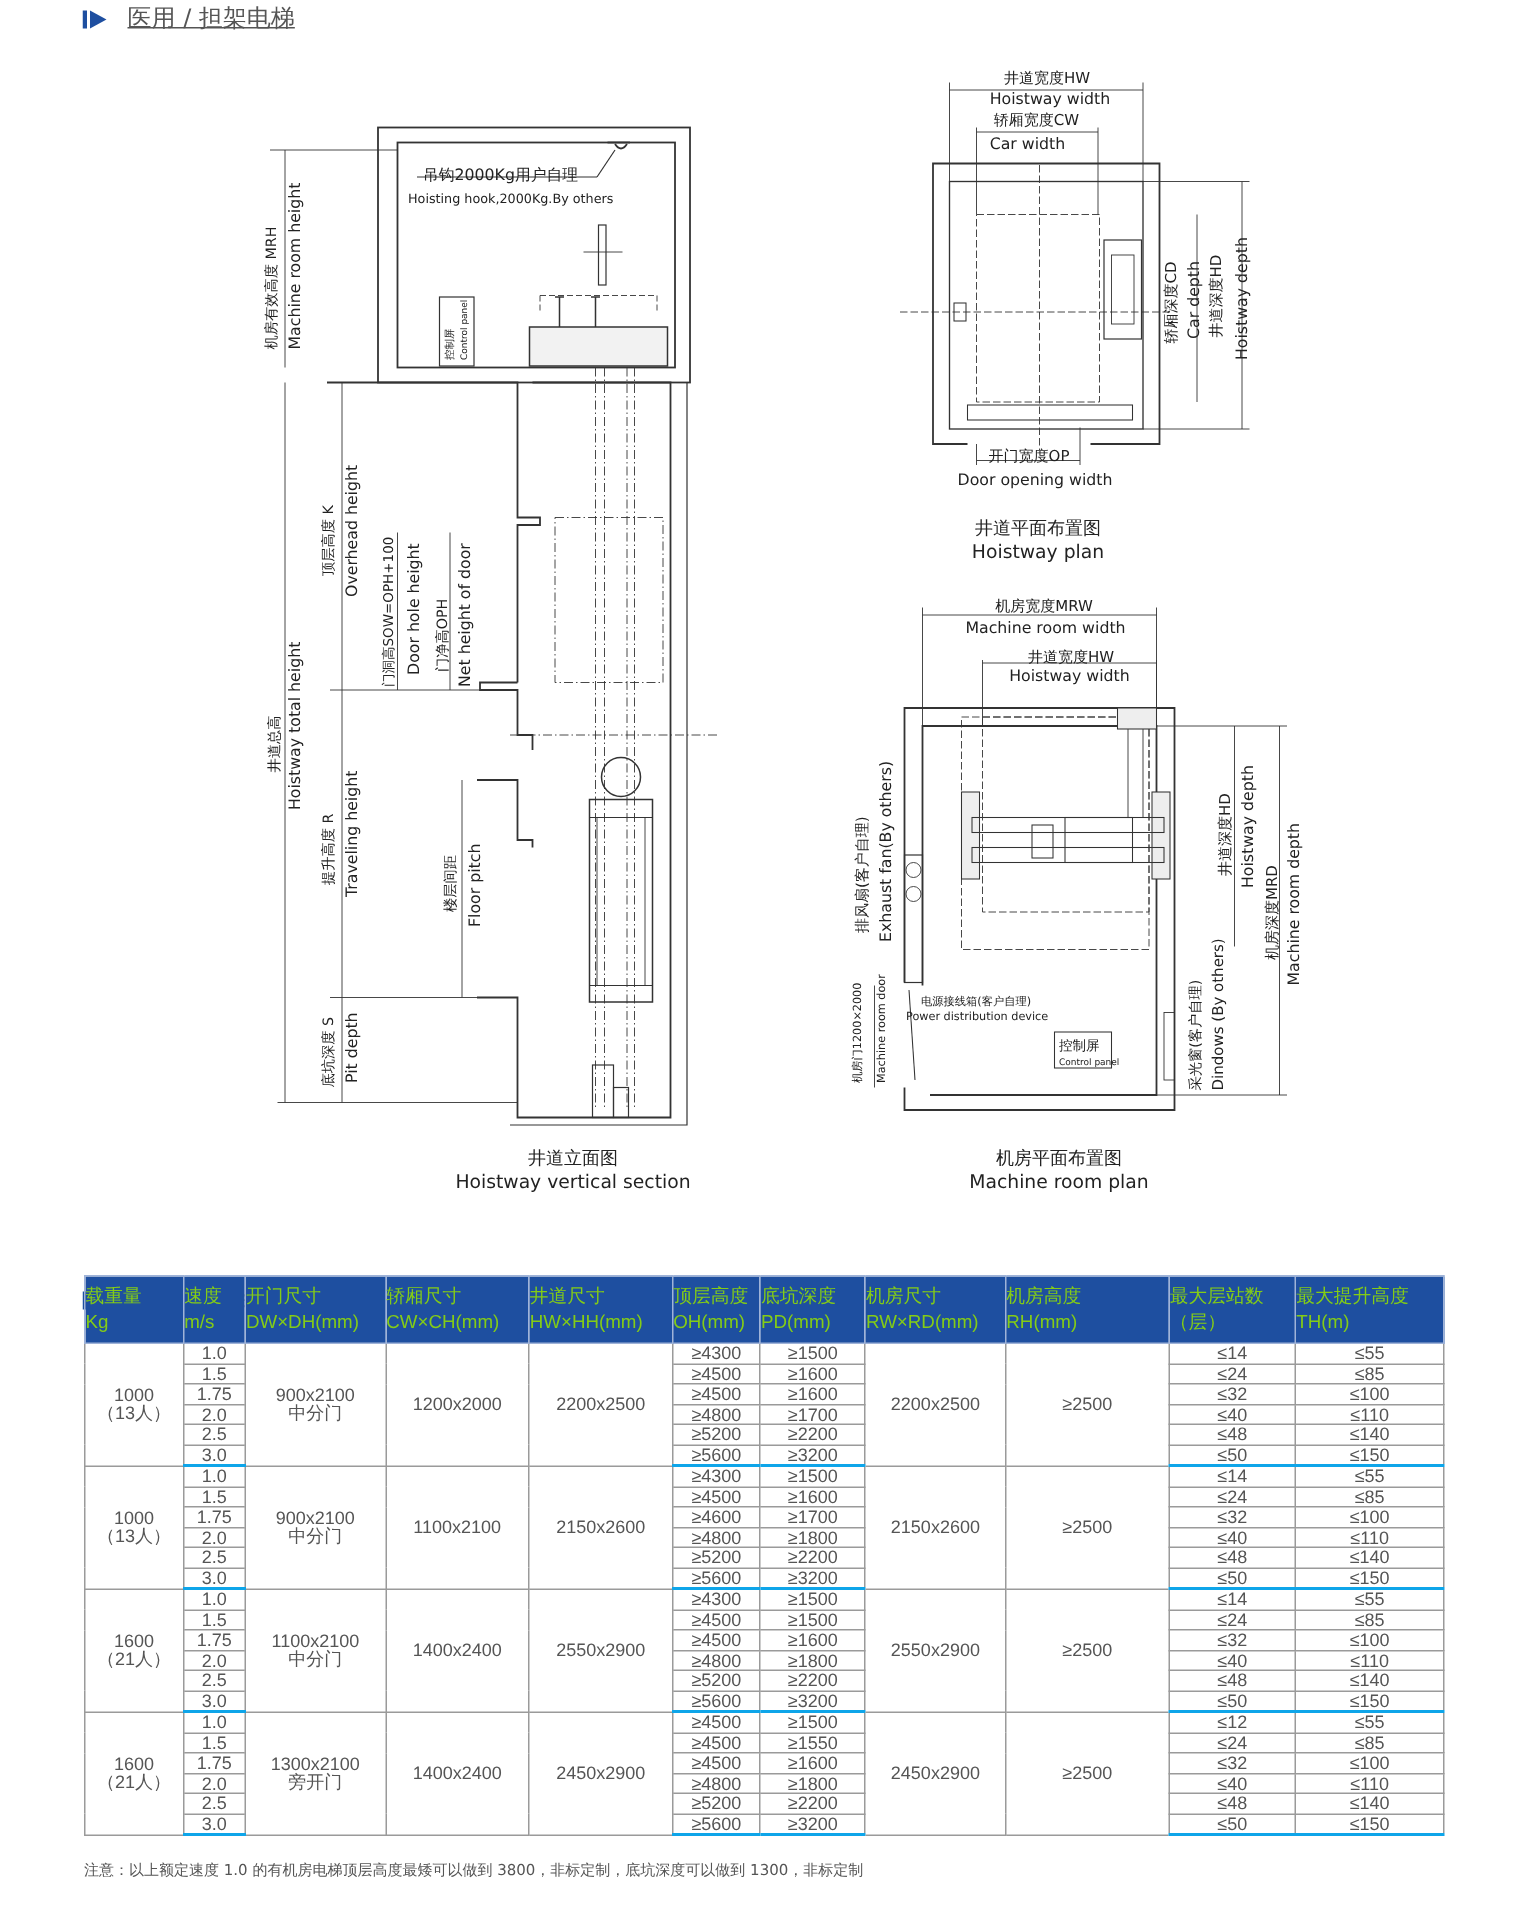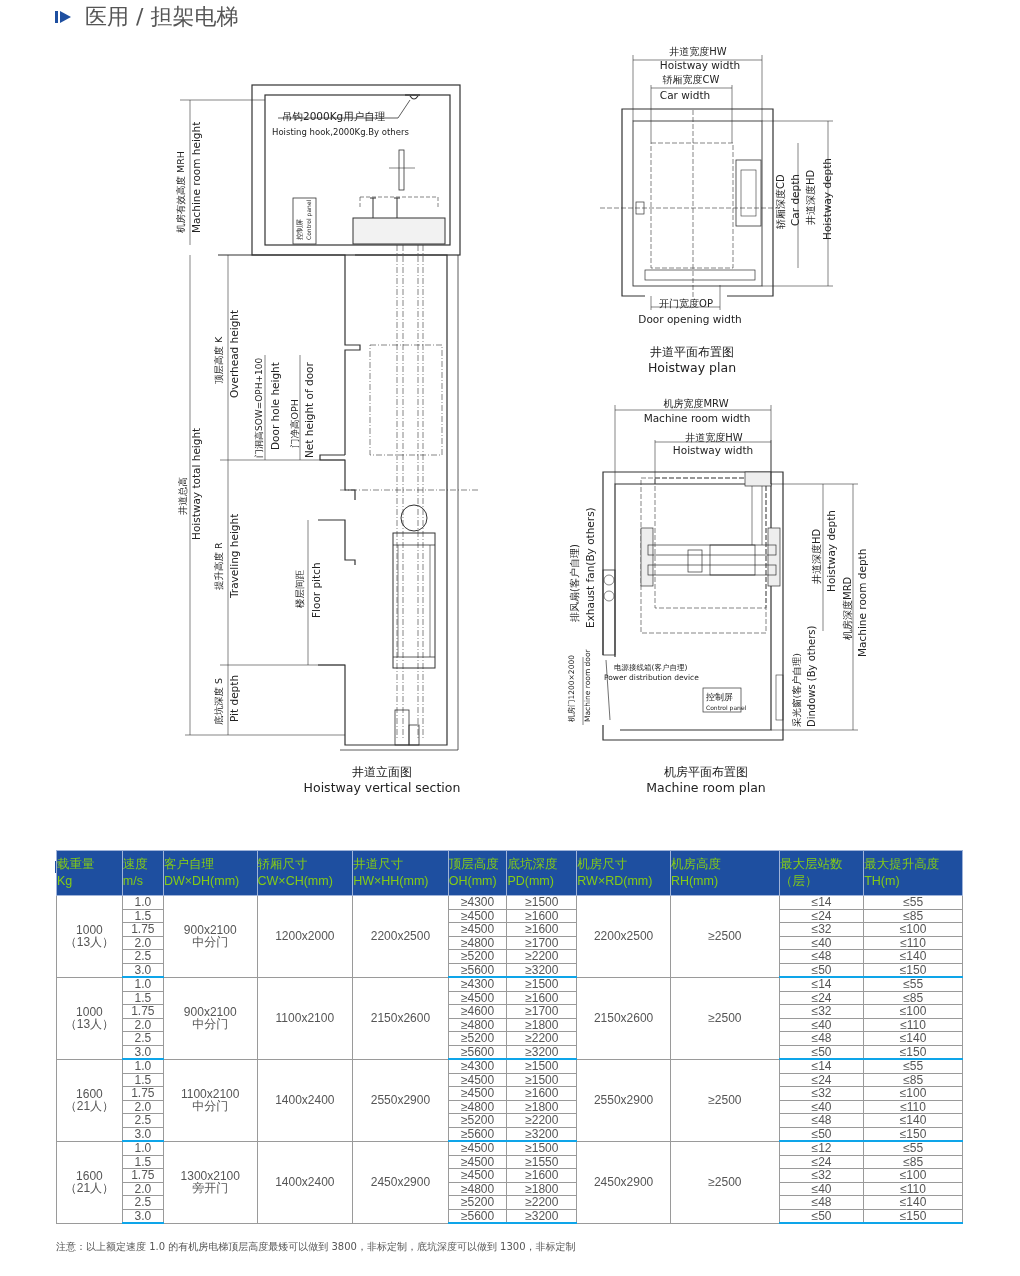--- a/index.html
+++ b/index.html
@@ -1,21 +1,21 @@
 <!DOCTYPE html>
 <html><head>
 <meta charset="utf-8">
 <style>
   html, body { margin:0; padding:0; background:#ffffff; }
   body { width:1020px; height:1276px; position:relative; overflow:hidden;
          font-family:"DejaVu Sans","Liberation Sans",sans-serif; color:#333; }
   .section-title { position:absolute; left:55px; display:flex; align-items:center; color:#555; }
   .section-title .tri { width:22px; height:14px; margin-right:8px; display:inline-block; position:relative; }
   .section-title .tri svg { display:block; }
-  #title1 { top:2px; font-size:22px; }
+  #title1 { top:2px; font-size:16px;text-decoration:underline; }
   #title2 { top:855px; font-size:18px; }
   #title2 .en { margin-left:8px; font-size:17px;text-align:center; }
 
   svg.drawing text { font-family:"DejaVu Sans",sans-serif; fill:#222; }
   .drawing { position:absolute; left:0; top:0; }
 
   
   .ptable { position:absolute; left:56px; top:850px; width:907px; border-collapse:collapse;
             font-family:"Liberation Sans","DejaVu Sans",sans-serif; table-layout:fixed; }
   .ptable th { background:#1e4fa0; color:#84cc16; font-weight:normal; font-size:12.5px; line-height:17px;
@@ -258,21 +258,21 @@
     <tr id="thead-row">
         <th>
           <div>载重量</div>
           <div>Kg</div>
         </th>
         <th>
           <div>速度</div>
           <div>m/s</div>
         </th>
         <th>
-          <div>客户自理</div>
+          <div>开门尺寸</div>
           <div>DW×DH(mm)</div>
         </th>
         <th>
           <div>轿厢尺寸</div>
           <div>CW×CH(mm)</div>
         </th>
         <th>
           <div>井道尺寸</div>
           <div>HW×HH(mm)</div>
         </th>

